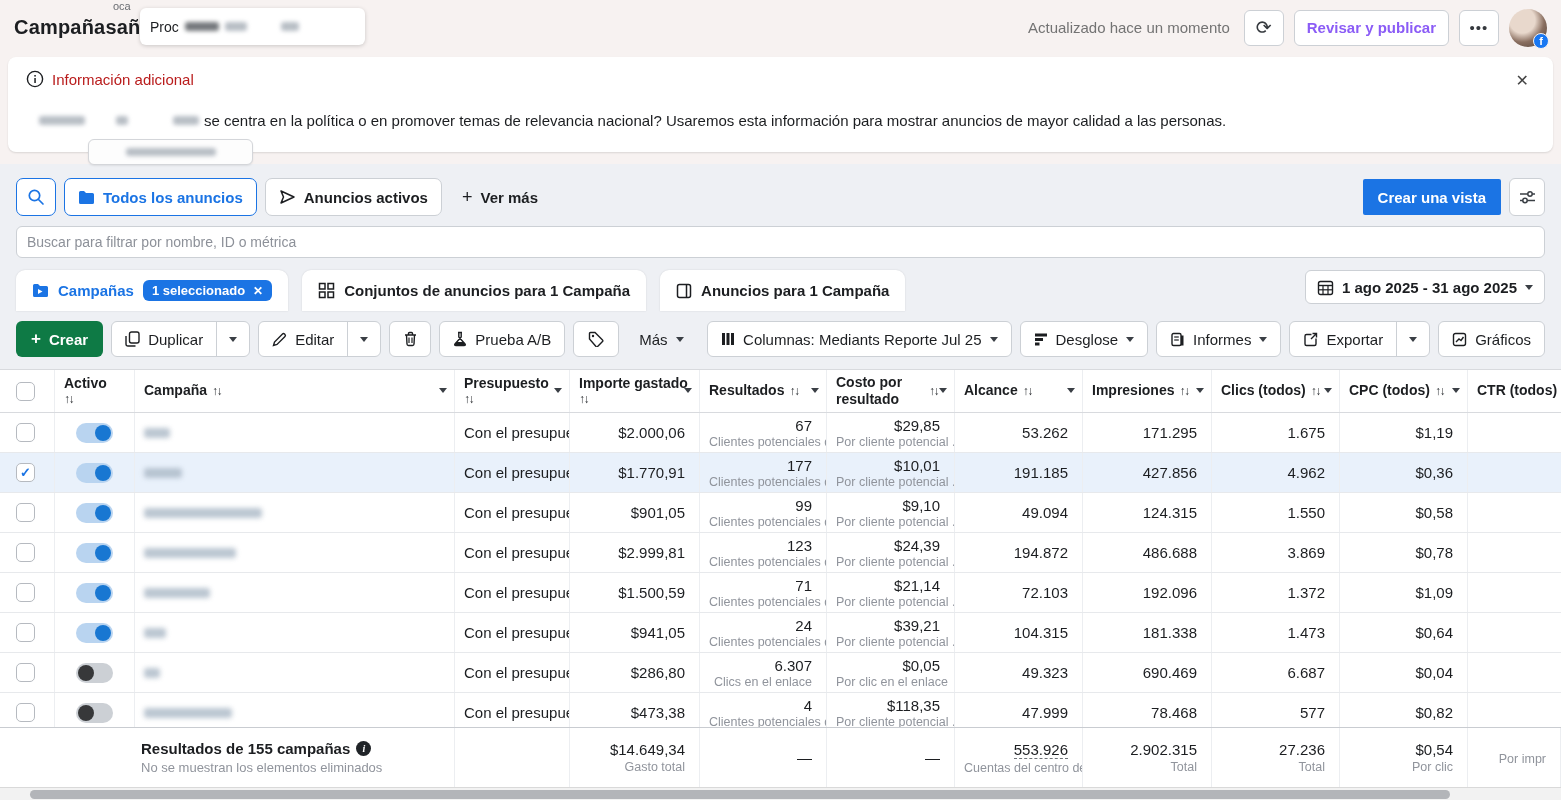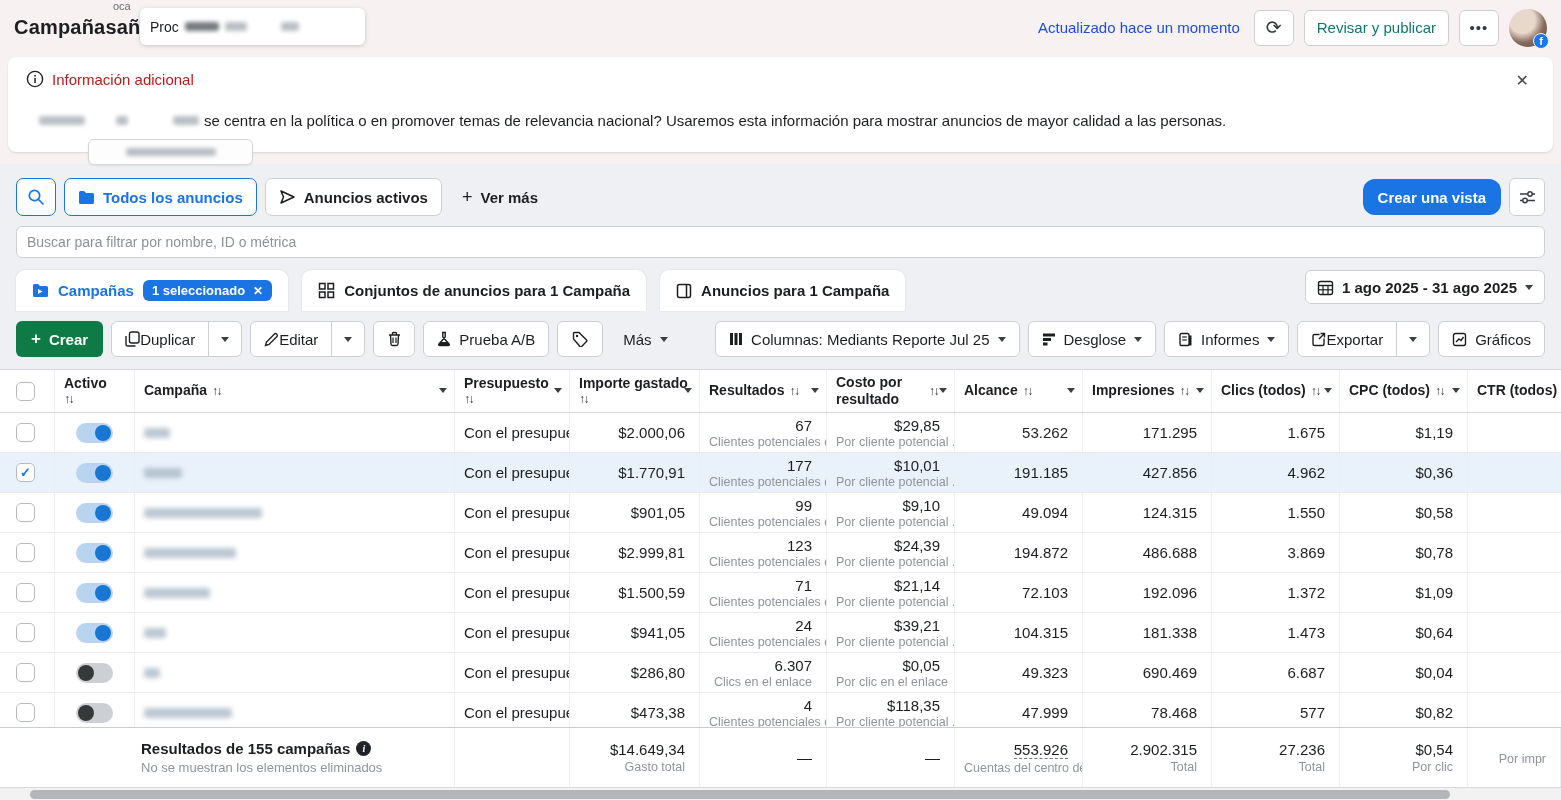--- a/index.html
+++ b/index.html
@@ -11,24 +11,24 @@
   .topbar { height:55px; display:flex; align-items:center; padding:0 14px; position:relative; }
   .page-title { font-size:20px; font-weight:bold; color:#1c1e21; letter-spacing:.2px; }
   .title-artifact { font-size:20px; font-weight:bold; color:#1c1e21; }
   .tiny-artifact { position:absolute; left:113px; top:0; font-size:11px; color:#6b6e73; }
   .overlay-card { position:absolute; left:140px; top:8px; width:225px; height:37px; background:#fff;
     border-radius:6px; box-shadow:0 1px 4px rgba(0,0,0,.18); display:flex; align-items:center; padding:0 10px; gap:6px; }
   .overlay-card .txt { font-size:14px; color:#1c1e21; }
   .smudge { display:inline-block; height:9px; border-radius:3px; background:#9aa3ad; filter:blur(2px); opacity:.7; }
   .smudge.dark { background:#3a3f45; }
   .topbar-right { margin-left:auto; display:flex; align-items:center; gap:10px; }
-  .updated-txt { font-size:15px; color:#1d4ed8; margin-right:4px; }
+  .updated-txt { font-size:15px; color:#737373; margin-right:4px; }
   .tb-btn { height:36px; min-width:38px; background:#fff; border:1px solid #ccd0d5; border-radius:6px;
     display:flex; align-items:center; justify-content:center; padding:0 12px; font-size:15px; color:#1c1e21; cursor:pointer; }
-  .tb-btn.disabled { color:#0f766e; font-weight:normal; }
+  .tb-btn.disabled { color:#8b5cf6; font-weight:bold; }
   .tb-btn.square { padding:0; width:40px; }
   .refresh-glyph { font-size:19px; color:#35393e; line-height:1; }
   .dots-glyph { font-size:15px; letter-spacing:1px; color:#35393e; }
   .avatar { width:38px; height:38px; border-radius:50%; position:relative;
     background:radial-gradient(circle at 35% 30%, #e8d8cc 0 35%, #8a6f60 60%, #4a3c34 100%); }
   .fb-badge { position:absolute; right:-2px; bottom:-2px; width:16px; height:16px; border-radius:50%;
     background:#1877f2; color:#fff; font-size:11px; font-weight:bold; display:flex; align-items:center; justify-content:center; border:1.5px solid #f7f2f1; }
 
   
   .banner-wrap { padding:2px 8px 12px; background:#f7f2f1; }
@@ -41,40 +41,40 @@
   .banner-close { position:absolute; top:10px; right:20px; font-size:16px; color:#444; cursor:pointer; padding:4px; }
 
   
   .filter-row { display:flex; align-items:center; gap:8px; padding:14px 16px 0; }
   .chip { height:38px; background:#fff; border:1px solid #ccd0d5; border-radius:7px; display:flex; align-items:center;
     gap:8px; padding:0 13px; font-size:15px; font-weight:bold; color:#1c1e21; cursor:pointer; }
   .chip.icon-only { width:40px; padding:0; justify-content:center; border-color:#1b74e4; }
   .chip.active { border:1.5px solid #1b74e4; color:#1b74e4; }
   .ghost-btn { display:flex; align-items:center; gap:8px; font-size:15px; font-weight:bold; color:#1c1e21; padding:0 12px; cursor:pointer; background:none; border:none; }
   .filter-right { margin-left:auto; display:flex; align-items:center; gap:8px; }
-  .primary-btn { height:36px; background:#1b74e4; color:#fff; font-size:15px; font-weight:bold; border:none; border-radius:12px; padding:0 15px; cursor:pointer; }
+  .primary-btn { height:36px; background:#1b74e4; color:#fff; font-size:15px; font-weight:bold; border:none; border-radius:2px; padding:0 15px; cursor:pointer; }
   .search-input-row { padding:10px 16px 0; }
   .search-input { width:100%; height:32px; background:#fff; border:1px solid #ccd0d5; border-radius:6px; padding:0 10px; font-size:14px; color:#1c1e21; font-family:"Liberation Sans", sans-serif; }
   .search-input::placeholder { color:#8d9199; }
 
   
   .tabs-row { display:flex; align-items:flex-end; padding:12px 16px 0; gap:14px; }
   .tab { height:41px; background:#fff; border-radius:9px 9px 0 0; display:flex; align-items:center; gap:9px;
     padding:0 16px; font-size:15px; font-weight:bold; color:#1c1e21; box-shadow:0 0 2px rgba(0,0,0,.12); cursor:pointer; }
   .tab.active { color:#1b74e4; }
   .sel-badge { background:#1b74e4; color:#fff; font-size:13px; font-weight:bold; border-radius:6px; padding:3px 9px; display:flex; align-items:center; gap:8px; cursor:pointer; }
   .sel-badge .x { font-size:12px; }
   .date-btn { margin-left:auto; align-self:flex-start; height:34px; background:#fff; border:1px solid #ccd0d5; border-radius:6px;
     display:flex; align-items:center; gap:8px; padding:0 11px; font-size:15px; font-weight:bold; color:#1c1e21; cursor:pointer; }
 
   
   .toolbar { display:flex; align-items:center; gap:8px; padding:10px 16px 12px; }
   .green-btn { height:36px; background:#0e7a45; color:#fff; font-size:15px; font-weight:bold; border:none; border-radius:6px; padding:0 15px; display:flex; align-items:center; gap:8px; cursor:pointer; }
   .split { display:flex; height:36px; background:#fff; border:1px solid #ccd0d5; border-radius:6px; overflow:hidden; }
-  .split .seg { display:flex; align-items:center; padding:0 13px; font-size:15px; color:#1c1e21; cursor:pointer; }
+  .split .seg { display:flex; align-items:center; gap:8px; padding:0 13px; font-size:15px; color:#1c1e21; cursor:pointer; }
   .split .seg + .seg { border-left:1px solid #ccd0d5; padding:0 12px; }
   .icon-btn { width:42px; height:36px; background:#fff; border:1px solid #ccd0d5; border-radius:6px; display:flex; align-items:center; justify-content:center; cursor:pointer; }
   .plain-btn { height:36px; background:#fff; border:1px solid #ccd0d5; border-radius:6px; display:flex; align-items:center; gap:8px; padding:0 13px; font-size:15px; color:#1c1e21; cursor:pointer; }
   .toolbar-right { margin-left:auto; display:flex; align-items:center; gap:8px; }
   .caret { width:0; height:0; border-left:4.5px solid transparent; border-right:4.5px solid transparent; border-top:5.5px solid #3a3f45; display:inline-block; }
   .sort-glyph { font-size:12px; color:#2c2f33; letter-spacing:-1.5px; }
 
   
   .grid-row { display:grid; grid-template-columns:55px 80px 320px 115px 130px 127px 128px 128px 129px 128px 128px 93px; }
   .table-area { background:#fff; border-top:1px solid #d8dade; }

